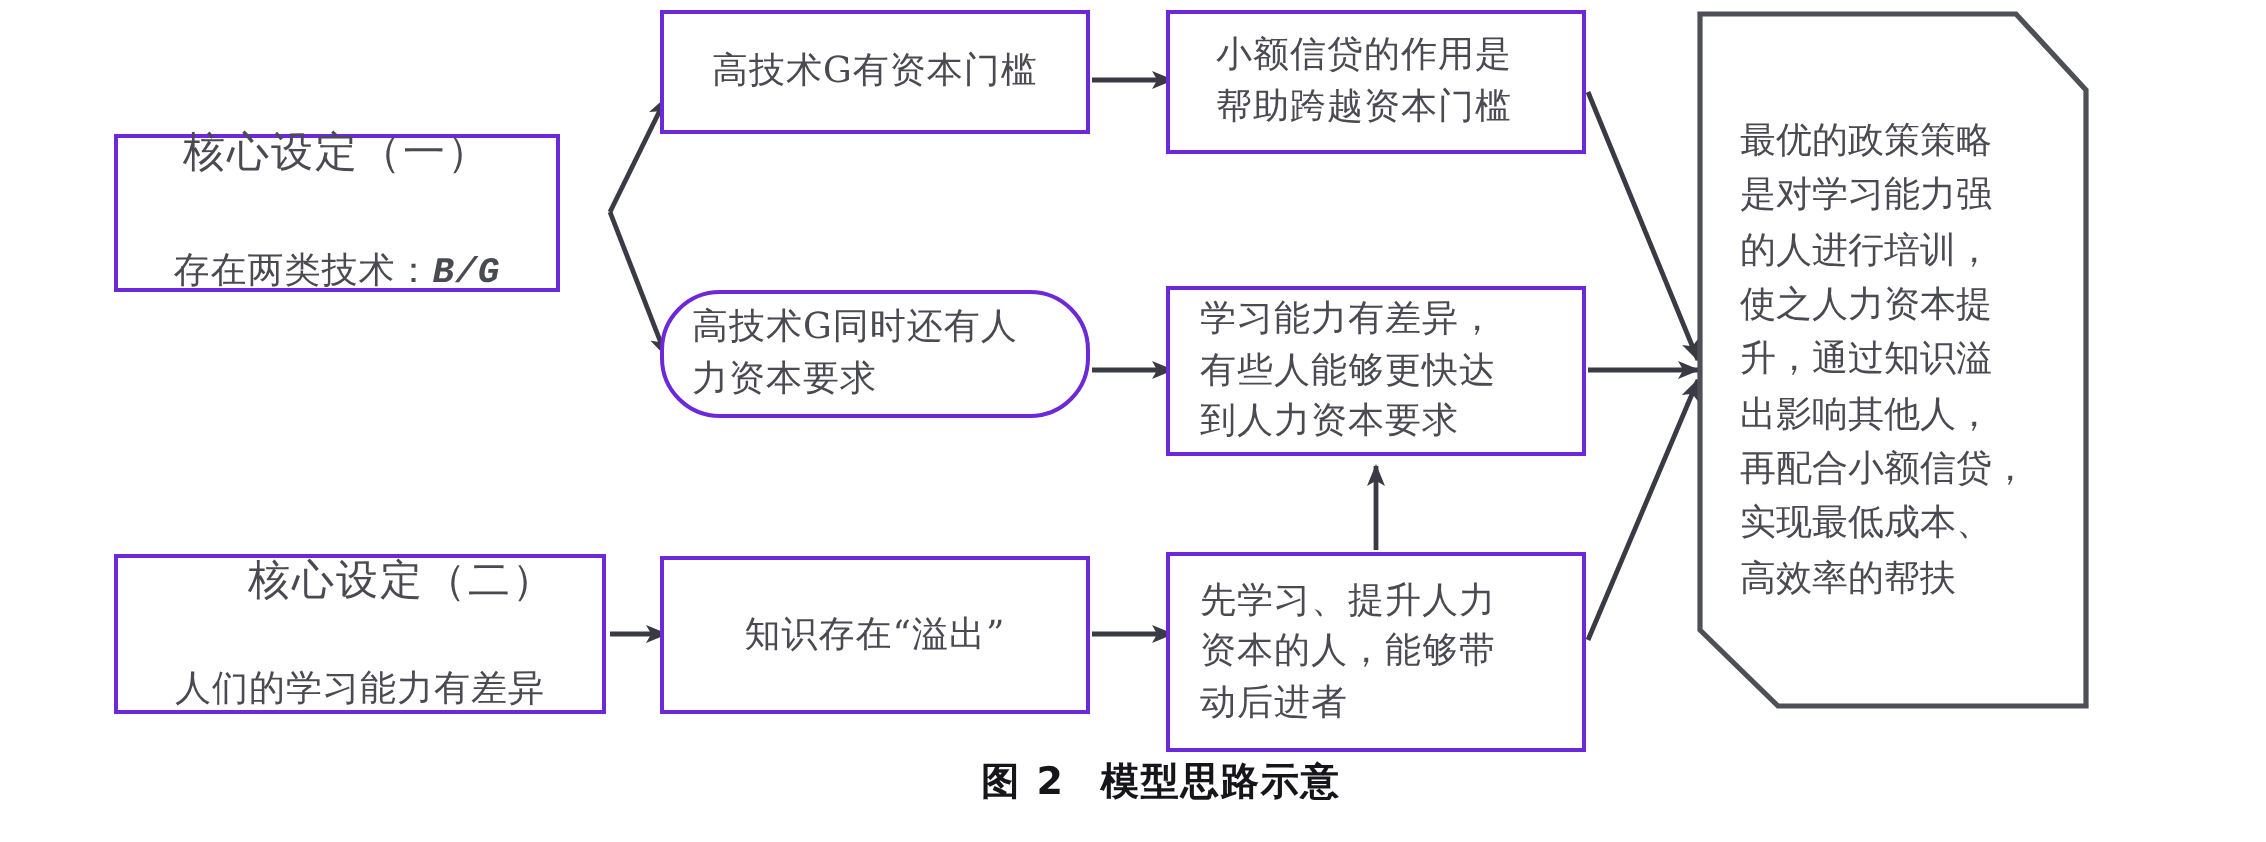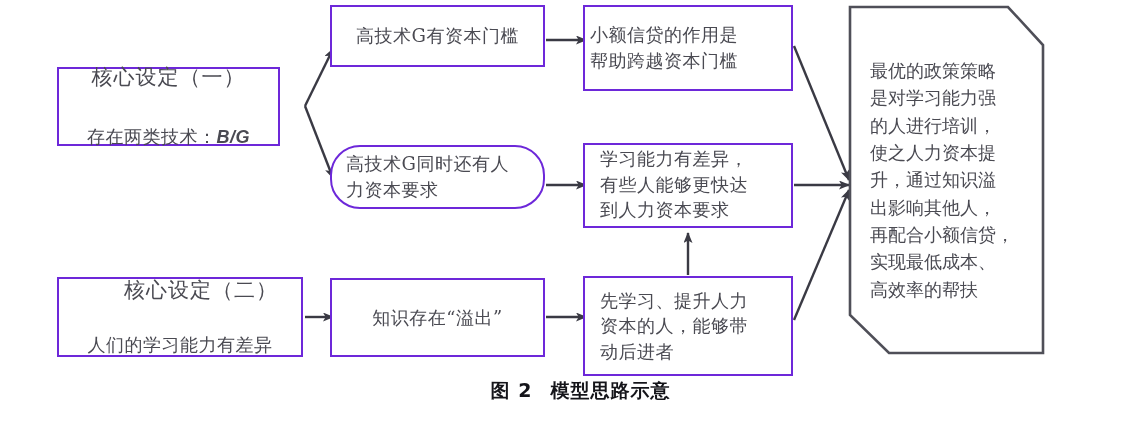--- a/index.html
+++ b/index.html
@@ -41,32 +41,32 @@
     line-height: 1.42;
     white-space: pre-line;
   }
   .center .txt { text-align: center; }
   .lead .txt { text-align: left; }
 
   .n-core1 { left: 57px;  top: 67px;  width: 223px; height: 79px;  font-size: 20px; }
   .n-core1 .txt { text-align: center; }
   .n-core1 .l1 { font-size: 21px; letter-spacing: 1px; display:block; }
   .n-core1 .l2 { font-size: 18px; display:block; margin-top: 3px; }
-  .n-core1 .l2 em { font-style: italic; font-weight: 700; font-family:Liberation Sans, sans-serif; }
+  .n-core1 .l2 em { font-style: italic; font-weight: 700; font-family:Liberation Mono, monospace; }
 
   .n-core2 { left: 57px;  top: 277px; width: 246px; height: 80px; }
   .n-core2 .txt { text-align: center; }
   .n-core2 .l1 { font-size: 21px; letter-spacing: 1px; display:block;padding-left:42px; }
   .n-core2 .l2 { font-size: 18px; display:block; margin-top: 3px; }
 
   .n-techcap   { left: 330px; top: 5px;   width: 215px; height: 62px;  font-size: 18px; }
   .n-techhuman { left: 330px; top: 145px; width: 215px; height: 64px;  font-size: 18px; padding-left: 14px; border-radius: 30px; }
   .n-spill     { left: 330px; top: 278px; width: 215px; height: 79px;  font-size: 18px; }
 
-  .n-micro   { left: 583px; top: 5px;   width: 210px; height: 86px;  font-size: 18px; padding-left: 5px; }
+  .n-micro   { left: 583px; top: 5px;   width: 210px; height: 72px;  font-size: 18px; padding-left: 23px; }
   .n-ability { left: 583px; top: 143px; width: 210px; height: 85px;  font-size: 18px; padding-left: 15px; font-family: Liberation Serif, serif; }
   .n-leader  { left: 583px; top: 276px; width: 210px; height: 100px;  font-size: 18px; padding-left: 15px; }
 
   .n-conclusion {
     position: absolute;
     left: 848px; top: 5px; width: 197px; height: 350px;
     display: flex; align-items: center; justify-content: center;
     color: #4a4a52;
   }
   .n-conclusion .shape {

